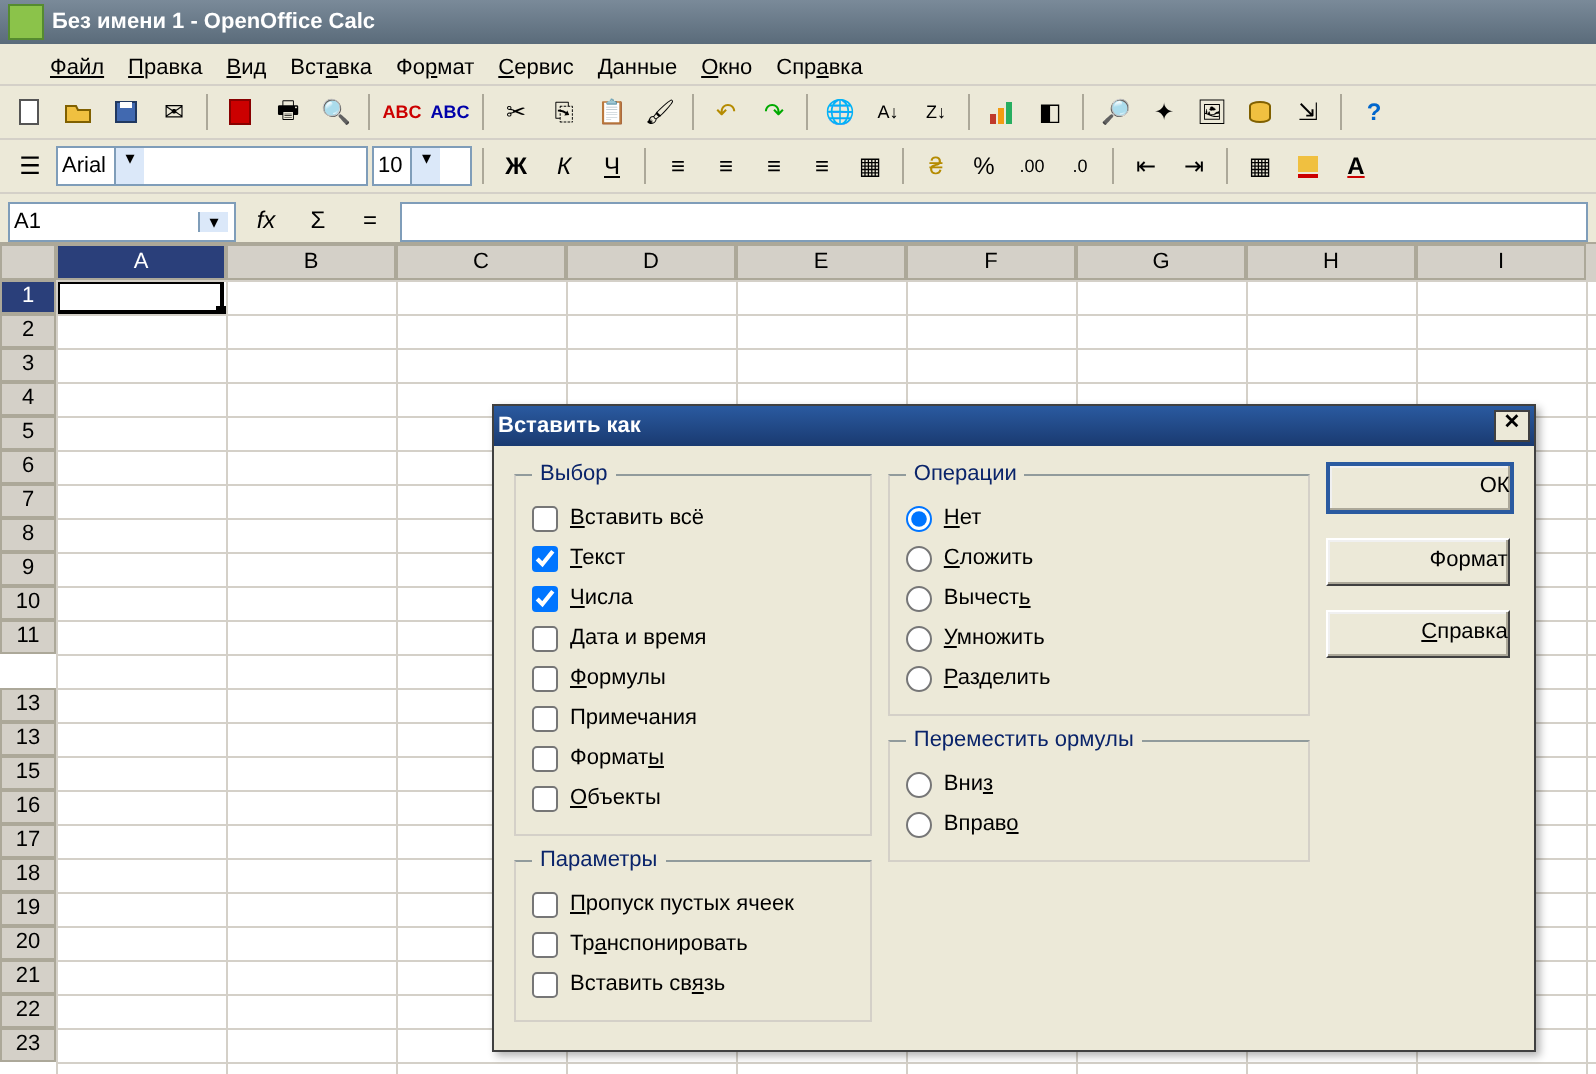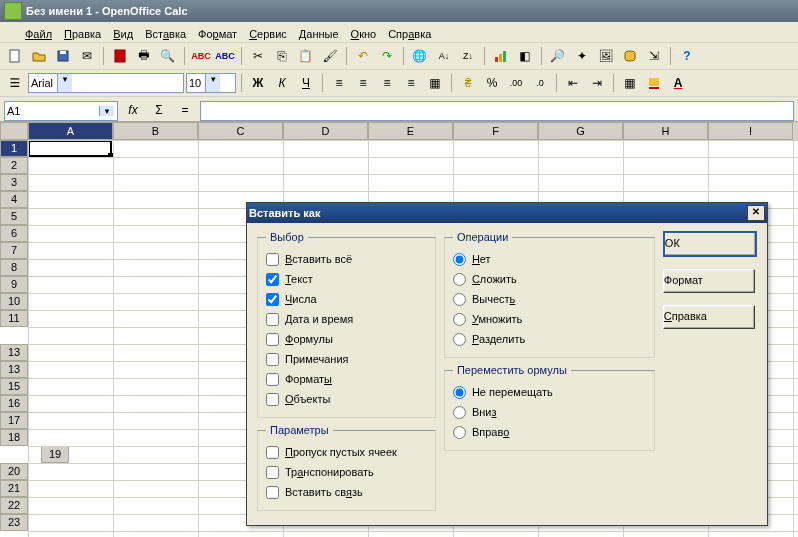--- a/index.html
+++ b/index.html
@@ -37,21 +37,21 @@
 .dlg-body{padding:8px 10px 14px 10px;display:flex;gap:8px}
 .dlg-col{display:flex;flex-direction:column;gap:6px}
 .col1{width:190px}
 .col2{width:224px}
 .col3{width:100px}
 fieldset{border:1px solid #d4d0c8;border-top:1px solid #919b9c;margin:0;padding:6px 8px 8px 8px}
 legend{color:#0a246a;padding:0 4px;font-size:11px}
 .opt{display:flex;align-items:center;gap:6px;height:20px;font-size:11px}
 .opt input{margin:0}
 .opt label u{text-decoration:underline}
-.btn{background:#ece9d8;border:1px solid #404040;border-top-color:#fff;border-left-color:#fff;width:90px;height:22px;text-align:left;line-height:20px;font-size:11px;margin-bottom:6px;box-shadow:inset -1px -1px 0 #aca899,inset 1px 1px 0 #f0f0f0}
+.btn{background:#ece9d8;border:1px solid #404040;border-top-color:#fff;border-left-color:#fff;width:90px;height:22px;text-align:right;line-height:20px;font-size:11px;margin-bottom:6px;box-shadow:inset -1px -1px 0 #aca899,inset 1px 1px 0 #f0f0f0}
 .btn.default{border:2px solid #2a5aa0}
 svg{display:block}
 </style>
 </head>
 <body>
 
 <div class="titlebar">
   <div class="ticon"></div>
   <span>Без имени 1 - OpenOffice Calc</span>
 </div>
@@ -213,21 +213,21 @@
       <div class="rowh" style="top: 136px;">9</div>
       <div class="rowh" style="top: 153px;">10</div>
       <div class="rowh" style="top: 170px;">11</div>
       <div class="rowh" style="top: 187px; margin-top: 28px;">12</div>
       <div class="rowh" style="top: 204px;">13</div>
       <div class="rowh" style="top: 221px;">13</div>
       <div class="rowh" style="top: 238px;">15</div>
       <div class="rowh" style="top: 255px;">16</div>
       <div class="rowh" style="top: 272px;">17</div>
       <div class="rowh" style="top: 289px;">18</div>
-      <div class="rowh" style="top: 306px; margin-left: 41px;">19</div>
+      <div class="rowh" style="top: 306px;">19</div>
       <div class="rowh" style="top: 323px;">20</div>
       <div class="rowh" style="top: 340px;">21</div>
       <div class="rowh" style="top: 357px;">22</div>
       <div class="rowh" style="top: 374px;">23</div>
       <div class="gridlines">
         <div class="hl" style="top: 0px;"></div>
         <div class="hl" style="top: 17px;"></div>
         <div class="hl" style="top: 34px;"></div>
         <div class="hl" style="top: 51px;"></div>
         <div class="hl" style="top: 68px;"></div>
@@ -349,24 +349,20 @@
             <div class="opt">
               <input type="radio" name="ops" style="">
               <label><u>Р</u>азделить</label>
             </div>
           </div>
       </fieldset>
       <fieldset>
         <legend>Переместить ормулы</legend>
         <div id="shift-opts">
             <div class="opt">
-              <input type="radio" name="shift" checked="" style="">
-              <label>Не перемещать</label>
-            </div>
-            <div class="opt">
               <input type="radio" name="shift" style="">
               <label>Вни<u>з</u></label>
             </div>
             <div class="opt">
               <input type="radio" name="shift" style="">
               <label>Вправ<u>о</u></label>
             </div>
           </div>
       </fieldset>
     </div>

